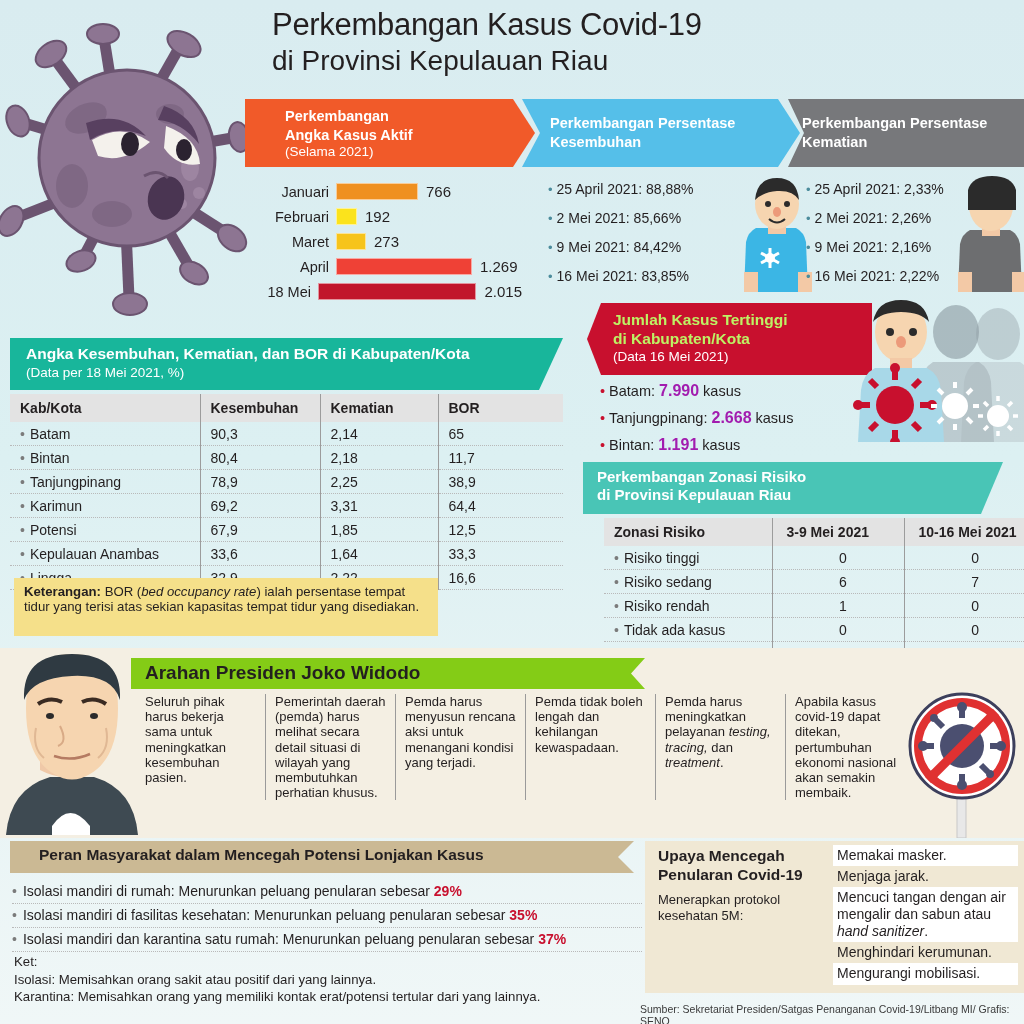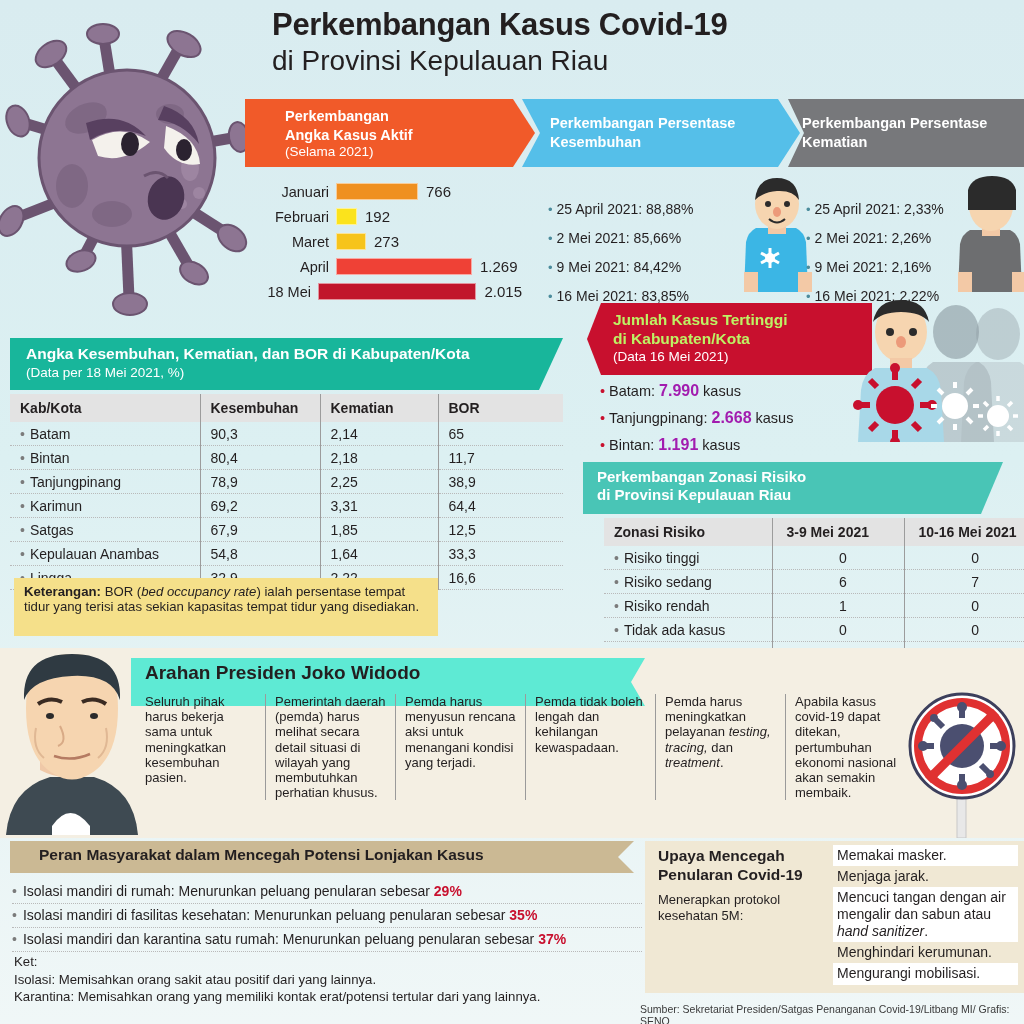--- a/index.html
+++ b/index.html
@@ -8,21 +8,21 @@
     font-family: "Liberation Sans", sans-serif;
     background: linear-gradient(to bottom, #d9ecf0 0%, #dcf0f2 45%, #e8f4f5 75%, #f0f7f7 100%);
     position: relative;
     overflow: hidden;
     color: #231f20;
   }
   .stage { position: absolute; inset: 0; }
 
   
   .title-wrap { position: absolute; left: 272px; top: 8px; width: 600px; }
-  .title-1 { font-size: 31px; font-weight: bold; letter-spacing: -.3px; line-height: 1.12; color: #231f20; }
+  .title-1 { font-size: 31px; font-weight: normal; letter-spacing: -.3px; line-height: 1.12; color: #231f20; }
   .title-2 { font-size: 28px; font-weight: normal; line-height: 1.15; color: #231f20; margin-top: 2px; }
 
   
   .mascot { position: absolute; left: -6px; top: 18px; width: 268px; height: 300px; }
 
   
   .banner { position: absolute; height: 68px; display: flex; align-items: center; }
   .banner .btext { color: #fff; font-weight: bold; font-size: 14.5px; line-height: 1.28; }
   .banner .bsub { color: #fff; font-weight: normal; font-size: 13.5px; }
   .bn-orange {
@@ -39,21 +39,21 @@
   }
 
   
   .bars { position: absolute; left: 262px; top: 180px; width: 260px; }
   .bar-row { display: flex; align-items: center; height: 23px; margin-bottom: 2px; }
   .bar-label { width: 74px; text-align: right; font-size: 14.5px; padding-right: 7px; color: #231f20; }
   .bar-fill { height: 17px; border: 1px solid rgba(255,255,255,.55); }
   .bar-val { font-size: 15px; padding-left: 8px; color: #231f20; white-space: nowrap; }
 
   
-  .plist { position: absolute; top: 182px; margin-top: 20px; }
+  .plist { position: absolute; top: 182px; }
   .plist li { list-style: none; font-size: 14px; line-height: 1.0; margin-bottom: 15px; white-space: nowrap; }
   .plist li::before { content: "\2022"; color: #4c8c9c; font-size: 13px; margin-right: 4px; }
   .plist-recov { left: 548px; }
   .plist-death { left: 806px; }
 
   
   .person { position: absolute; }
 
   
   .hdr-green {
@@ -121,22 +121,22 @@
   .ztbl .vline { border-left:1px solid #9c9c9c; }
   .ztbl .c-z1 { width:168px; }
   .ztbl .c-z2 { width:132px; text-align:center; }
   .ztbl .c-z3 { width:132px; text-align:center; }
   .ztbl thead .c-z2, .ztbl thead .c-z3 { text-align:left; padding-left:14px; }
 
   
   .joko-bg { position:absolute; left:0; top:648px; width:1024px; height:190px; background:#f4efe3; }
   .joko-photo { position:absolute; left:0px; top:650px; width:140px; height:185px; }
   .joko-band {
-    position:absolute; left:131px; top:658px; width:514px; height:48px;
-    background:#5eead4; padding:4px 0 0 14px;
+    position:absolute; left:131px; top:658px; width:514px; height:31px;
+    background:#84cc16; padding:4px 0 0 14px;
     clip-path: polygon(0 0, 100% 0, calc(100% - 14px) 50%, 100% 100%, 0 100%);
   }
   .joko-band .t { font-size:19px; font-weight:bold; color:#231f20; }
   .joko-cols { position:absolute; left:136px; top:694px; width:780px; display:flex; }
   .joko-col { font-size:13px; line-height:1.17; padding: 0 9px; width:133px; border-right:1px solid #9a9a9a; }
   .joko-col:last-child { border-right:none; }
   .joko-col i { font-style: italic; }
   .sign { position:absolute; left:903px; top:692px; width:118px; height:146px; }
 
   
@@ -346,28 +346,28 @@
           <td class="c-num2 vline">2,25</td>
           <td class="vline">38,9</td>
         </tr>
         <tr>
           <td class="c-name">Karimun</td>
           <td class="c-num vline">69,2</td>
           <td class="c-num2 vline">3,31</td>
           <td class="vline">64,4</td>
         </tr>
         <tr>
-          <td class="c-name">Satgas</td>
+          <td class="c-name">Potensi</td>
           <td class="c-num vline">67,9</td>
           <td class="c-num2 vline">1,85</td>
           <td class="vline">12,5</td>
         </tr>
         <tr>
           <td class="c-name">Kepulauan Anambas</td>
-          <td class="c-num vline">54,8</td>
+          <td class="c-num vline">33,6</td>
           <td class="c-num2 vline">1,64</td>
           <td class="vline">33,3</td>
         </tr>
         <tr>
           <td class="c-name">Lingga</td>
           <td class="c-num vline">32,9</td>
           <td class="c-num2 vline">2,22</td>
           <td class="vline">16,6</td>
         </tr>
       </tbody>

